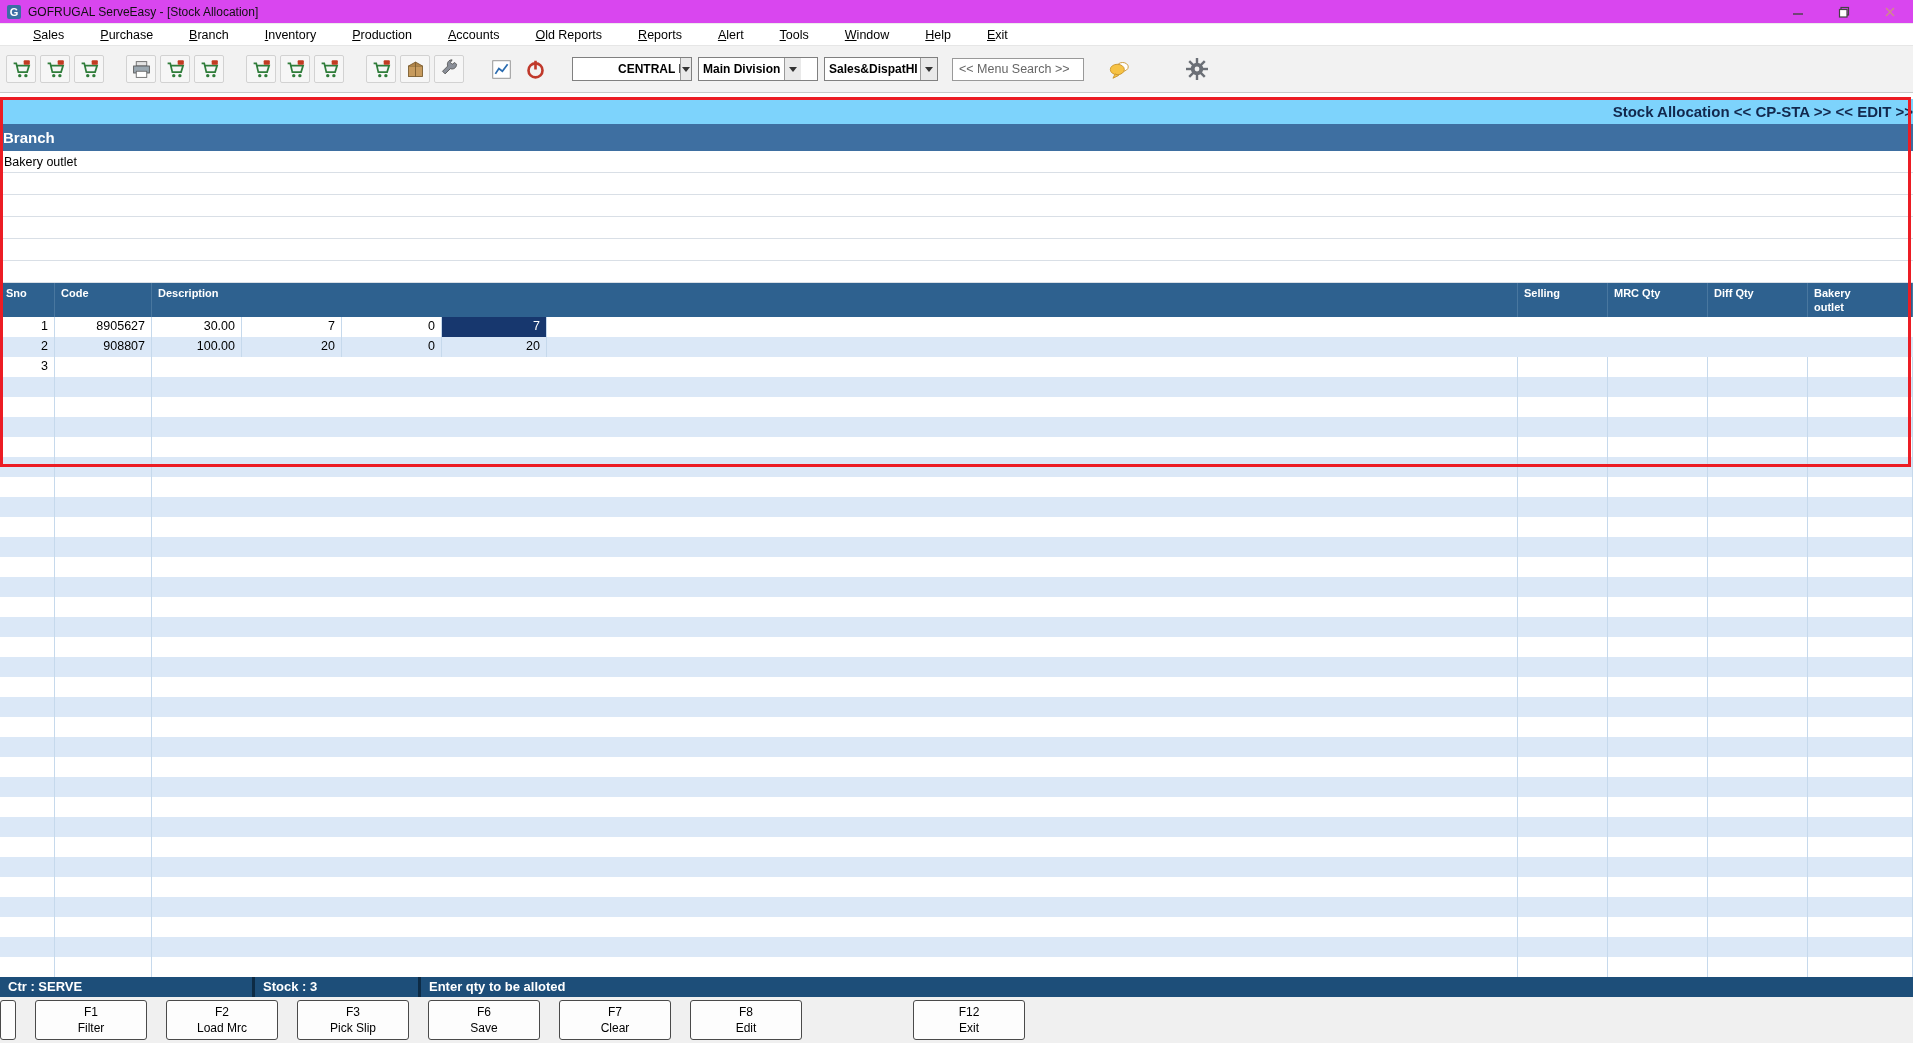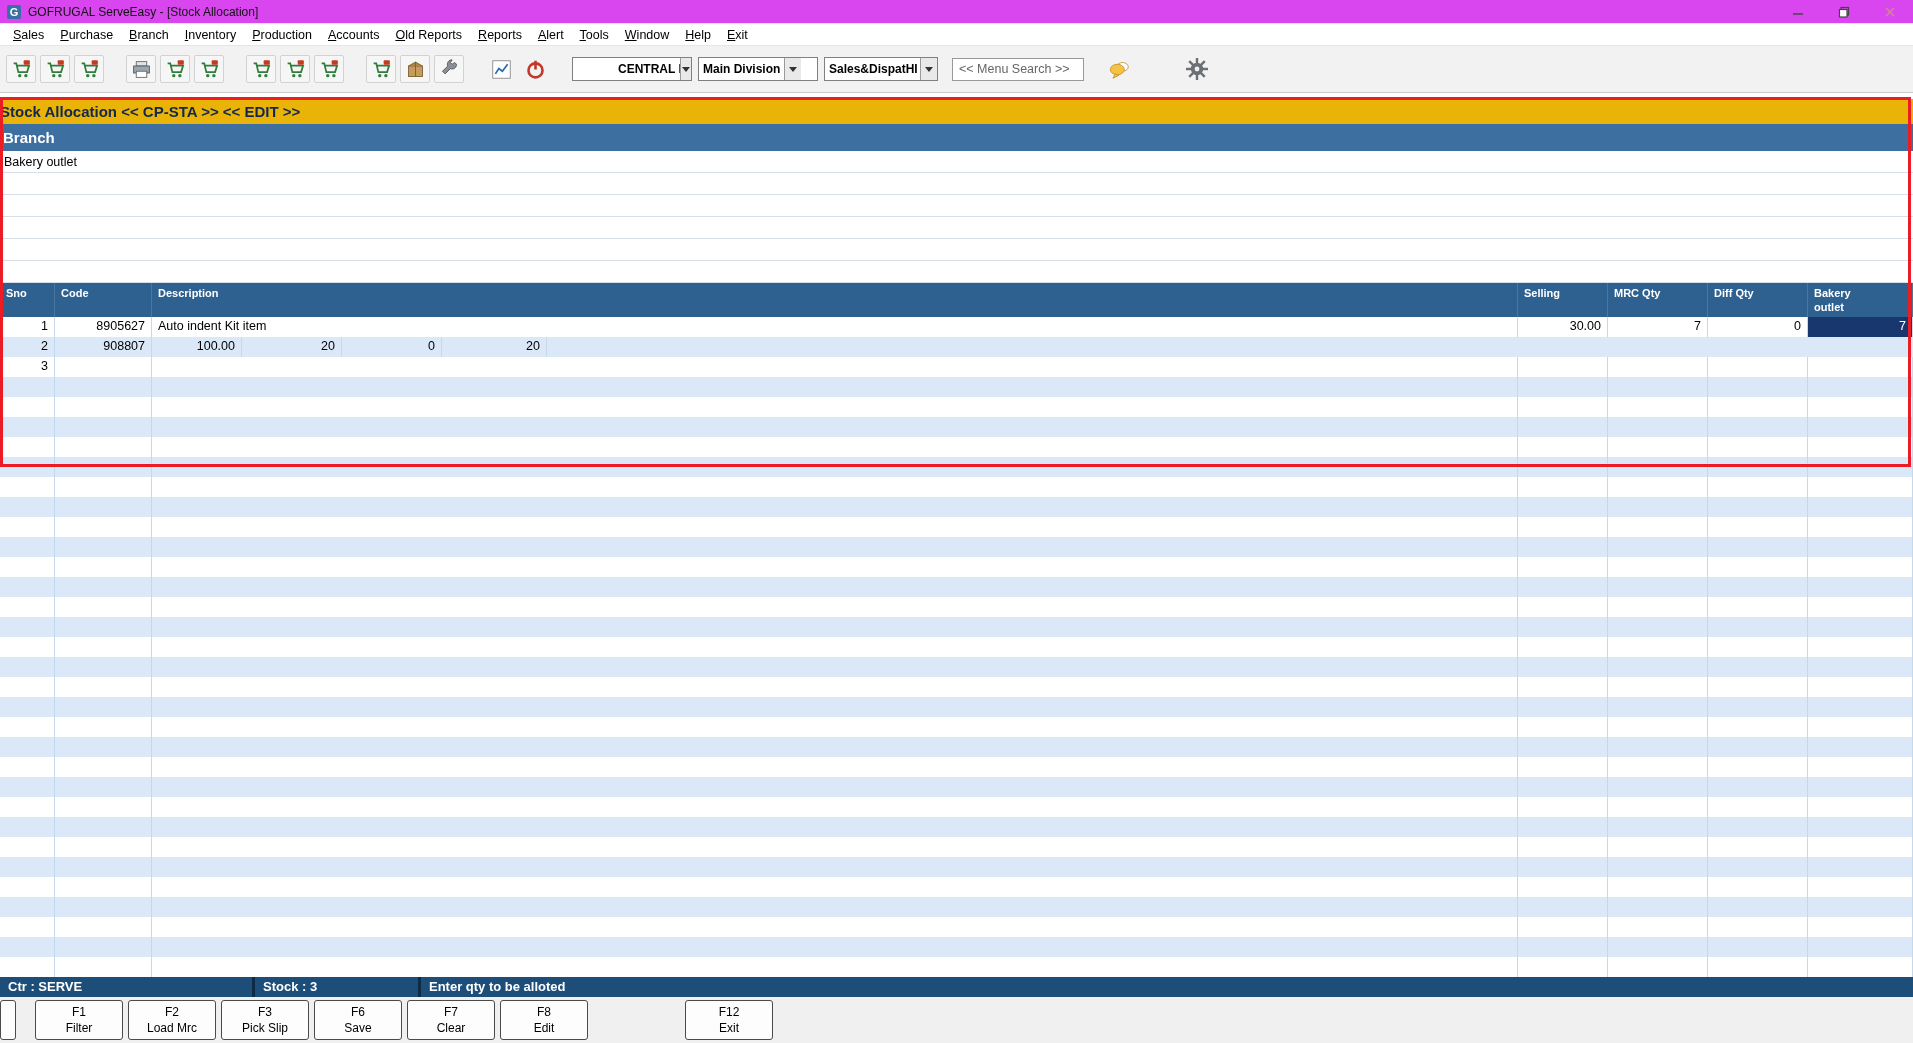--- a/index.html
+++ b/index.html
@@ -8,41 +8,41 @@
 
   
   .titlebar { height:24px; background:#d946ef; display:flex; align-items:center; padding-left:6px; border-bottom:1px solid #ececec; position:relative; }
   .app-icon { width:16px; height:16px; margin-right:6px; flex:0 0 auto; }
   .title-text { font-size:12px; color:#111; }
   .win-controls { position:absolute; right:0; top:0; height:24px; display:flex; }
   .win-btn { width:46px; height:24px; display:flex; align-items:center; justify-content:center; background:transparent; border:none; cursor:default; }
 
   
   .menubar { height:22px; background:#ffffff; display:flex; align-items:center; padding-left:5px; border-bottom:1px solid #e6e6e6; }
-  .menu-item { padding:0 8px; font-size:12.5px; color:#000; cursor:default; }
+  .menu-item { padding:0 8px; font-size:12.5px; color:#000; cursor:default;margin-left:20px; }
   .menu-item::first-letter { text-decoration:underline; }
 
   
   .toolbar { height:47px; background:#f2f2f2; border-bottom:1px solid #c9c9c9; display:flex; align-items:center; padding-left:6px; }
   .tb-group { display:flex; align-items:center; margin-right:18px; }
   .tb-btn { width:30px; height:28px; margin-right:4px; background:#f6f6f6; border:1px solid #d2d2d2; border-radius:2px; display:flex; align-items:center; justify-content:center; }
   .tb-btn svg { width:21px; height:21px; }
   .tb-btn.bare { background:transparent; border-color:transparent; }
   .combo { height:24px; background:#fff; border:1px solid #808080; display:flex; align-items:stretch; margin-right:6px; }
   .combo-text { font-weight:bold; font-size:12px; line-height:22px; padding:0 4px; white-space:nowrap; overflow:hidden; }
   .combo-arrow { width:17px; background:#e9e9e9; border-left:1px solid #9a9a9a; display:flex; align-items:center; justify-content:center; }
   .tri-down { width:0; height:0; border-left:4px solid transparent; border-right:4px solid transparent; border-top:5px solid #333; }
   .menu-search { width:132px; height:23px; border:1px solid #999; padding:0 6px; font-family:"Liberation Sans",sans-serif; font-size:12.5px; color:#333; margin-left:8px; margin-right:14px; }
   .menu-search::placeholder { color:#666; opacity:1; }
   .combo.c1 { width:120px;padding-left:41px; } .combo.c2 { width:120px; } .combo.c3 { width:114px; }
 
   .gap-strip { height:6px; background:#ffffff; }
 
   
-  .form-title { height:25px; background:#eab308; color:#12284d; font-weight:bold; font-size:15px; text-align:left; line-height:25px; }
+  .form-title { height:25px; background:#7dd3fc; color:#12284d; font-weight:bold; font-size:15px; text-align:right; line-height:25px; }
   .branch-header { height:27px; background:#3e6fa1; color:#ffffff; font-weight:bold; font-size:15px; line-height:27px; padding-left:3px; }
   .branch-list { background:#fff; }
   .branch-row { height:22px; line-height:22px; padding-left:4px; border-bottom:1px solid #d9dfe6; background:#fff; color:#000; font-size:12.5px; }
 
   
   .thead { height:34px; background:#2e618f; color:#fff; display:flex; font-weight:bold; font-size:11px; }
   .thead .hcell { border-right:1px solid #49779f; padding:3px 6px 0 6px; line-height:14px; }
   .col-sno  { width:55px;  flex:0 0 55px; }
   .col-code { width:97px;  flex:0 0 97px; }
   .col-desc { flex:1 1 auto; }
@@ -64,21 +64,21 @@
 
   
   .statusbar { height:20px; background:#0d2b45; display:flex; }
   .status-seg { background:#1d4e79; color:#ffffff; font-weight:bold; font-size:13px; line-height:20px; padding:0 8px; margin-right:3px; }
   .status-seg.s1 { width:252px; }
   .status-seg.s2 { width:163px; }
   .status-seg.s3 { flex:1; margin-right:0; }
 
   
   .fnbar { height:46px; background:#f0f0f0; display:flex; align-items:flex-start; padding-top:3px; }
-  .fn-btn { height:40px; width:88px; margin-right:5px; background:#fdfdfd; border:1px solid #4a4a4a; border-radius:3px; display:flex; flex-direction:column; align-items:center; justify-content:center; font-family:"Liberation Sans",sans-serif; font-size:12px; line-height:1.35; color:#000; }
+  .fn-btn { height:40px; width:112px; margin-right:19px; background:#fdfdfd; border:1px solid #4a4a4a; border-radius:3px; display:flex; flex-direction:column; align-items:center; justify-content:center; font-family:"Liberation Sans",sans-serif; font-size:12px; line-height:1.35; color:#000; }
   .fn-btn.sliver { width:16px; margin-right:19px; }
   .fn-btn.gap { margin-left:92px; }
 </style>
 </head>
 <body>
 
 <svg width="0" height="0" style="position:absolute" aria-hidden="true">
   <symbol id="sym-cart" viewBox="0 0 24 24">
     <path d="M3 5h3l2.4 10h10l2.3-7.5H7.2" fill="none" stroke="#2f7d3a" stroke-width="2"></path>
     <circle cx="10" cy="19" r="1.9" fill="#2f7d3a"></circle>
@@ -314,21 +314,20 @@
   <div class="hcell col-sell"><span>Selling</span></div>
   <div class="hcell col-mrc"><span>MRC Qty</span></div>
   <div class="hcell col-diff"><span>Diff Qty</span></div>
   <div class="hcell col-bak"><span>Bakery outlet</span></div>
 </div>
 
 <div class="tbody">
     <div class="trow">
       <div class="cell col-sno num">1</div>
       <div class="cell col-code num">8905627</div>
-      <div class="cell col-desc">Auto indent Kit item</div>
       <div class="cell col-sell num">30.00</div>
       <div class="cell col-mrc num">7</div>
       <div class="cell col-diff num">0</div>
       <div class="cell col-bak num selected">7</div>
     </div>
     <div class="trow">
       <div class="cell col-sno num">2</div>
       <div class="cell col-code num">908807</div>
       <div class="cell col-sell num">100.00</div>
       <div class="cell col-mrc num">20</div>

